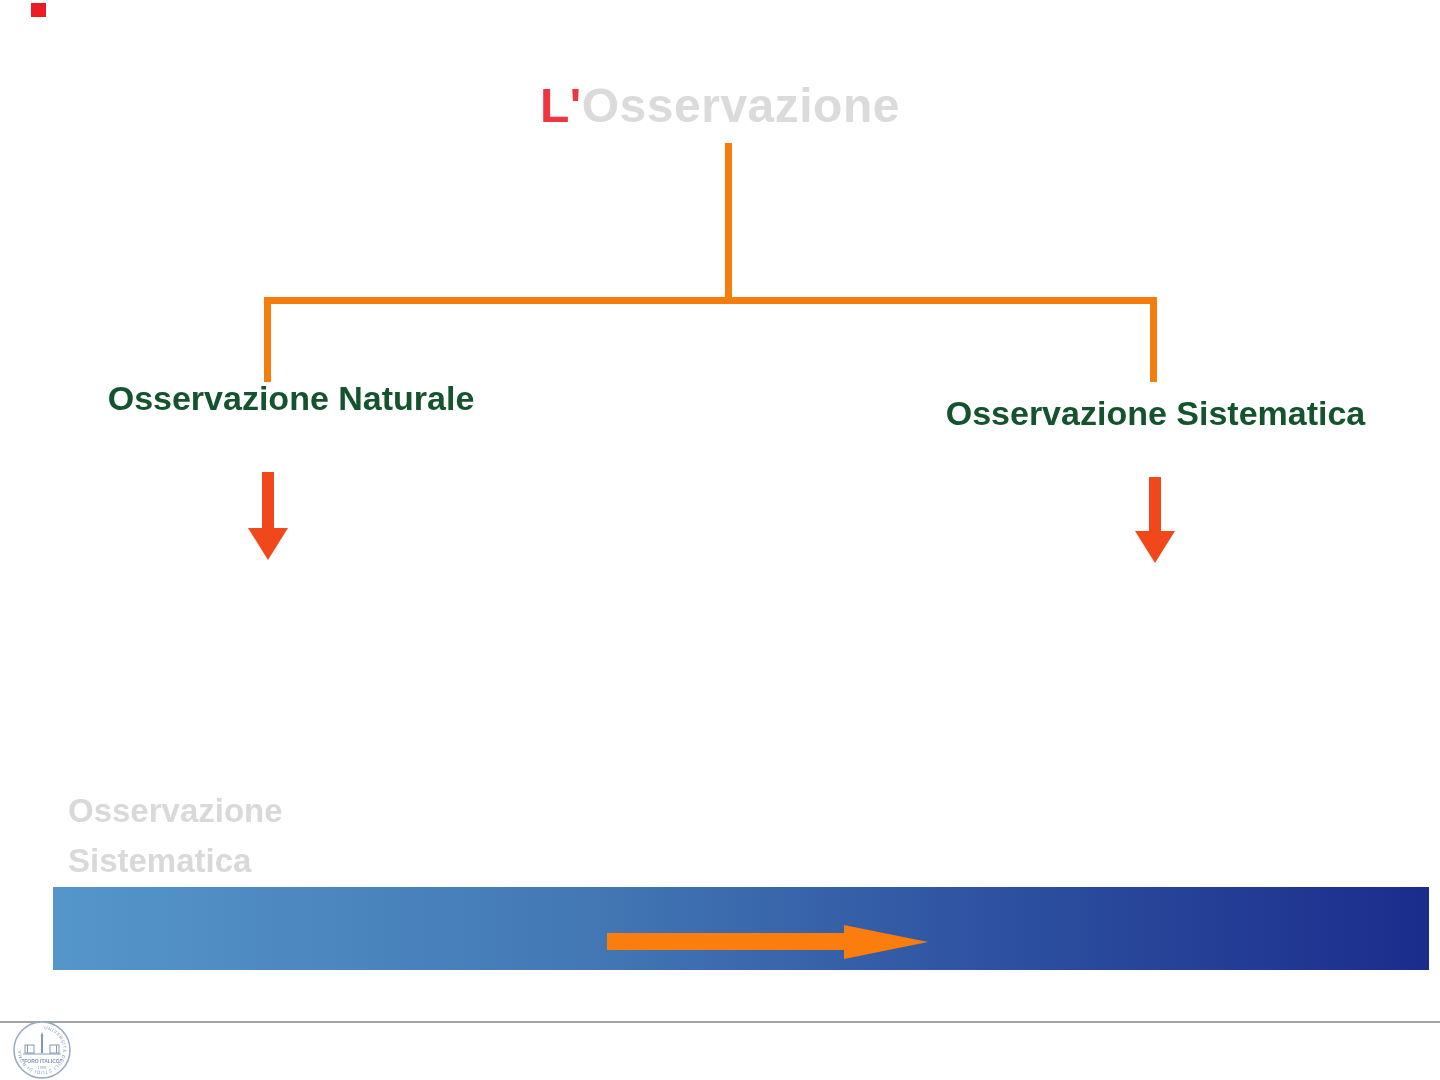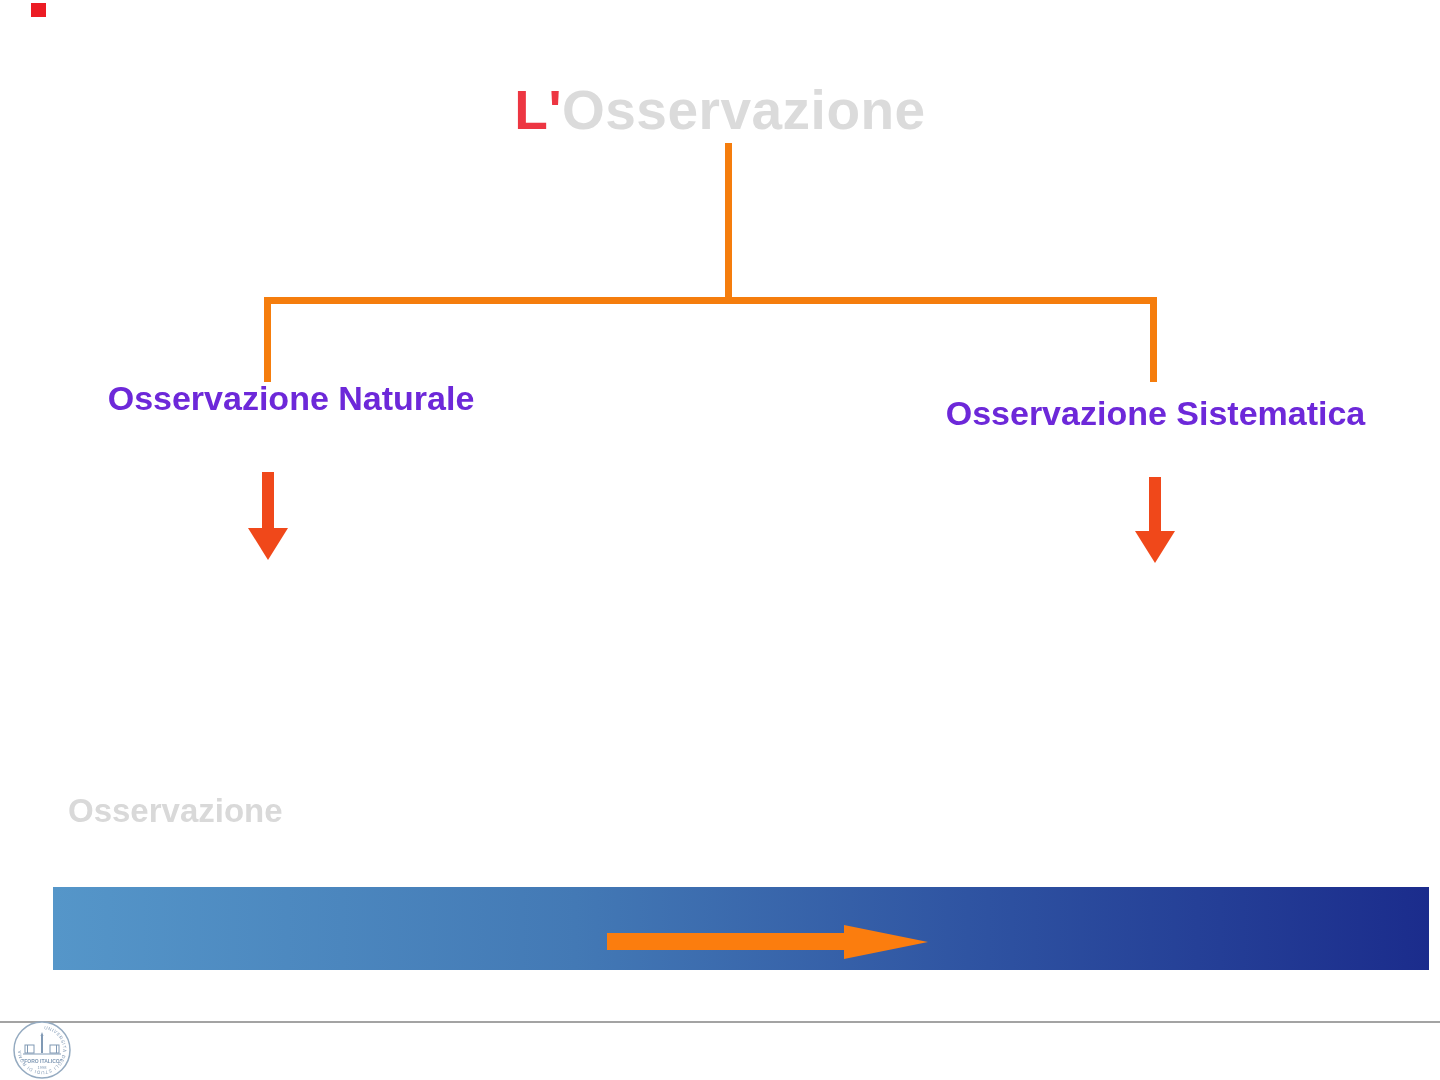--- a/index.html
+++ b/index.html
@@ -16,37 +16,37 @@
   
   .marker {
     left: 31px; top: 3px; width: 15px; height: 14px;
     background: #ec1c24;
   }
 
   
   .title {
     left: 0; top: 78px; width: 1440px;
     text-align: center;
-    font-size: 55px; font-weight: bold;
+    font-size: 48px; font-weight: bold;
     color: #dbdbdb; letter-spacing: 0.5px;
     white-space: nowrap;
   }
   .title .accent { color: #ed3642; }
 
   
   .connector { background: #f57d0d; }
   .stem      { left: 725px; top: 143px; width: 7px;  height: 157px; }
   .crossbar  { left: 264px; top: 297px; width: 893px; height: 7px; }
   .drop-left { left: 264px; top: 297px; width: 7px;  height: 85px; }
   .drop-right{ left: 1150px; top: 297px; width: 7px; height: 85px; }
 
   
   .branch-label {
     font-size: 34px; font-weight: bold;
-    color: #6d28d9; text-align: center; white-space: nowrap;
+    color: #14532d; text-align: center; white-space: nowrap;
   }
   .branch-left  { left: 71px;  top: 379px; width: 440px; }
   .branch-right { left: 935px; top: 394px; width: 441px; }
 
   
   .down-shaft { background: #f0481a; width: 12px; }
   .down-head  {
     width: 0; height: 0;
     border-left: 20px solid transparent;
     border-right: 20px solid transparent;
@@ -106,20 +106,21 @@
   <div class="abs branch-label branch-left">Osservazione Naturale</div>
   <div class="abs branch-label branch-right">Osservazione Sistematica</div>
 
   <div class="abs down-shaft down-shaft-l"></div>
   <div class="abs down-head down-head-l"></div>
   <div class="abs down-shaft down-shaft-r"></div>
   <div class="abs down-head down-head-r"></div>
 
   <div class="abs bottom-label">
     <div>Osservazione</div>
+    <div>Sistematica</div>
   </div>
 
   <div class="abs timeline-bar"></div>
   <div class="abs bar-arrow-shaft"></div>
   <div class="abs bar-arrow-head"></div>
 
   <div class="abs footer-divider"></div>
 
   <svg class="abs logo" viewBox="0 0 64 60" xmlns="http://www.w3.org/2000/svg">
     <circle cx="32" cy="30" r="28" fill="#ffffff" stroke="#94aac0" stroke-width="1.5"></circle>

